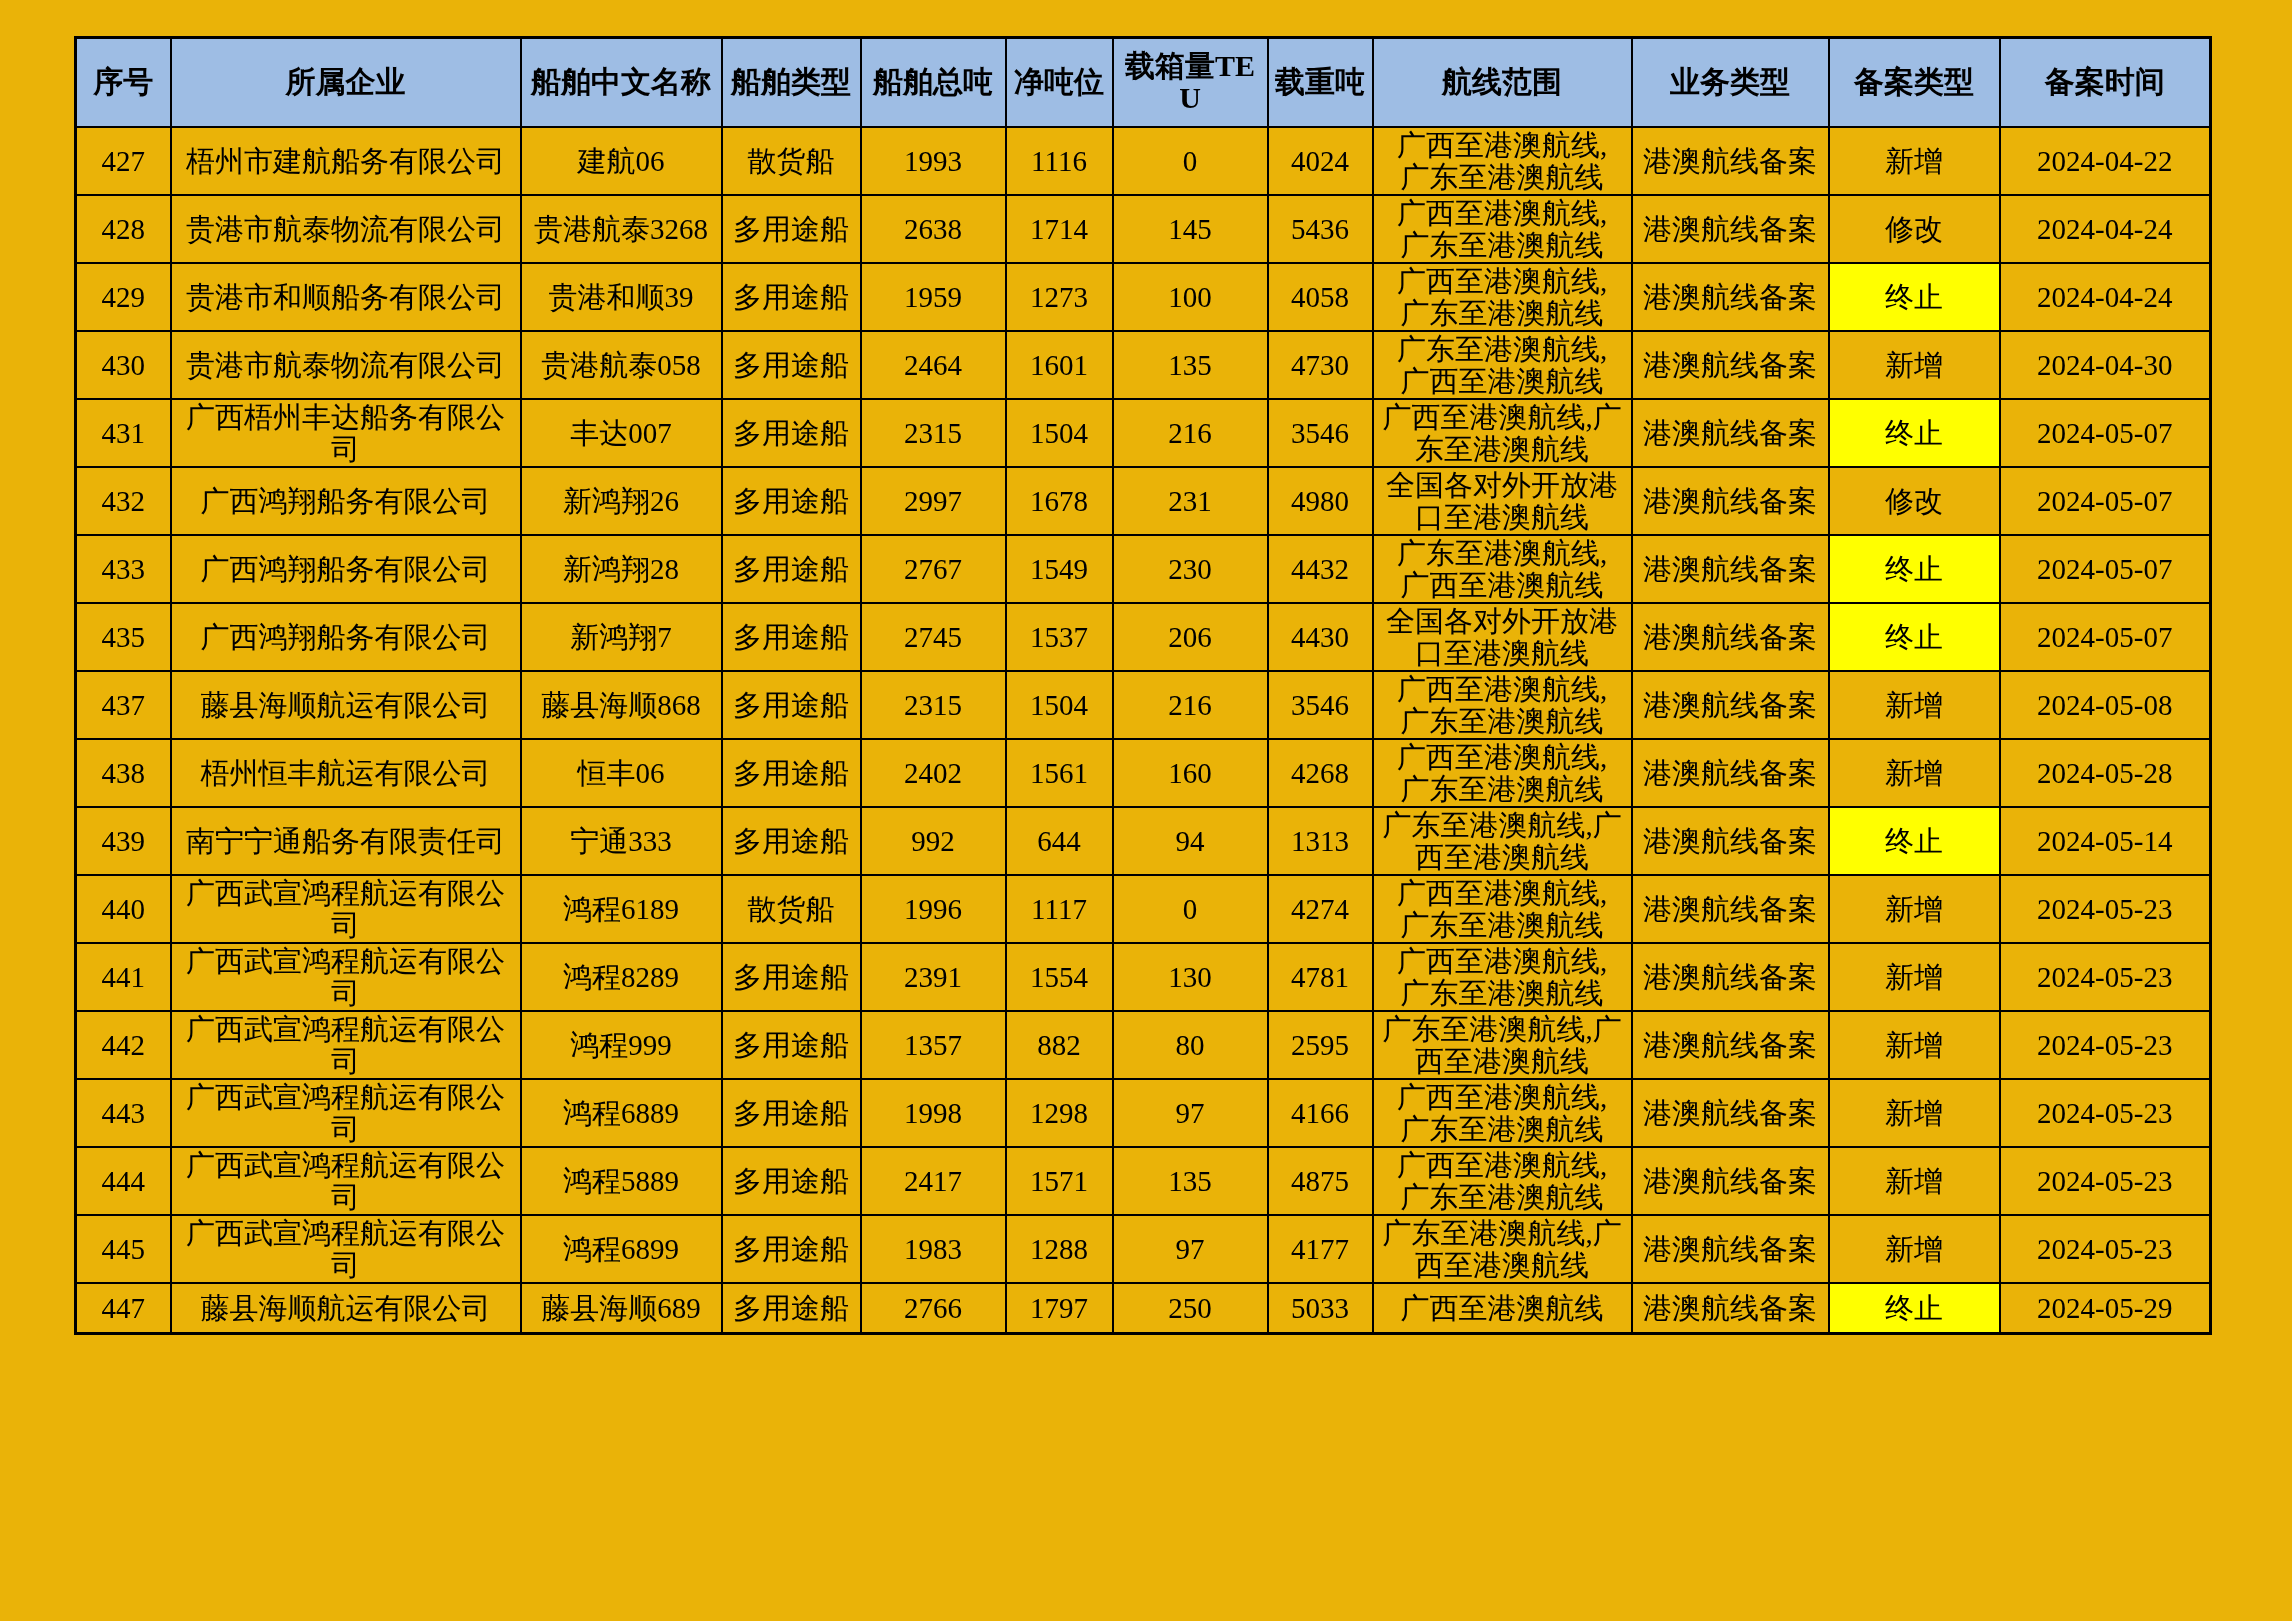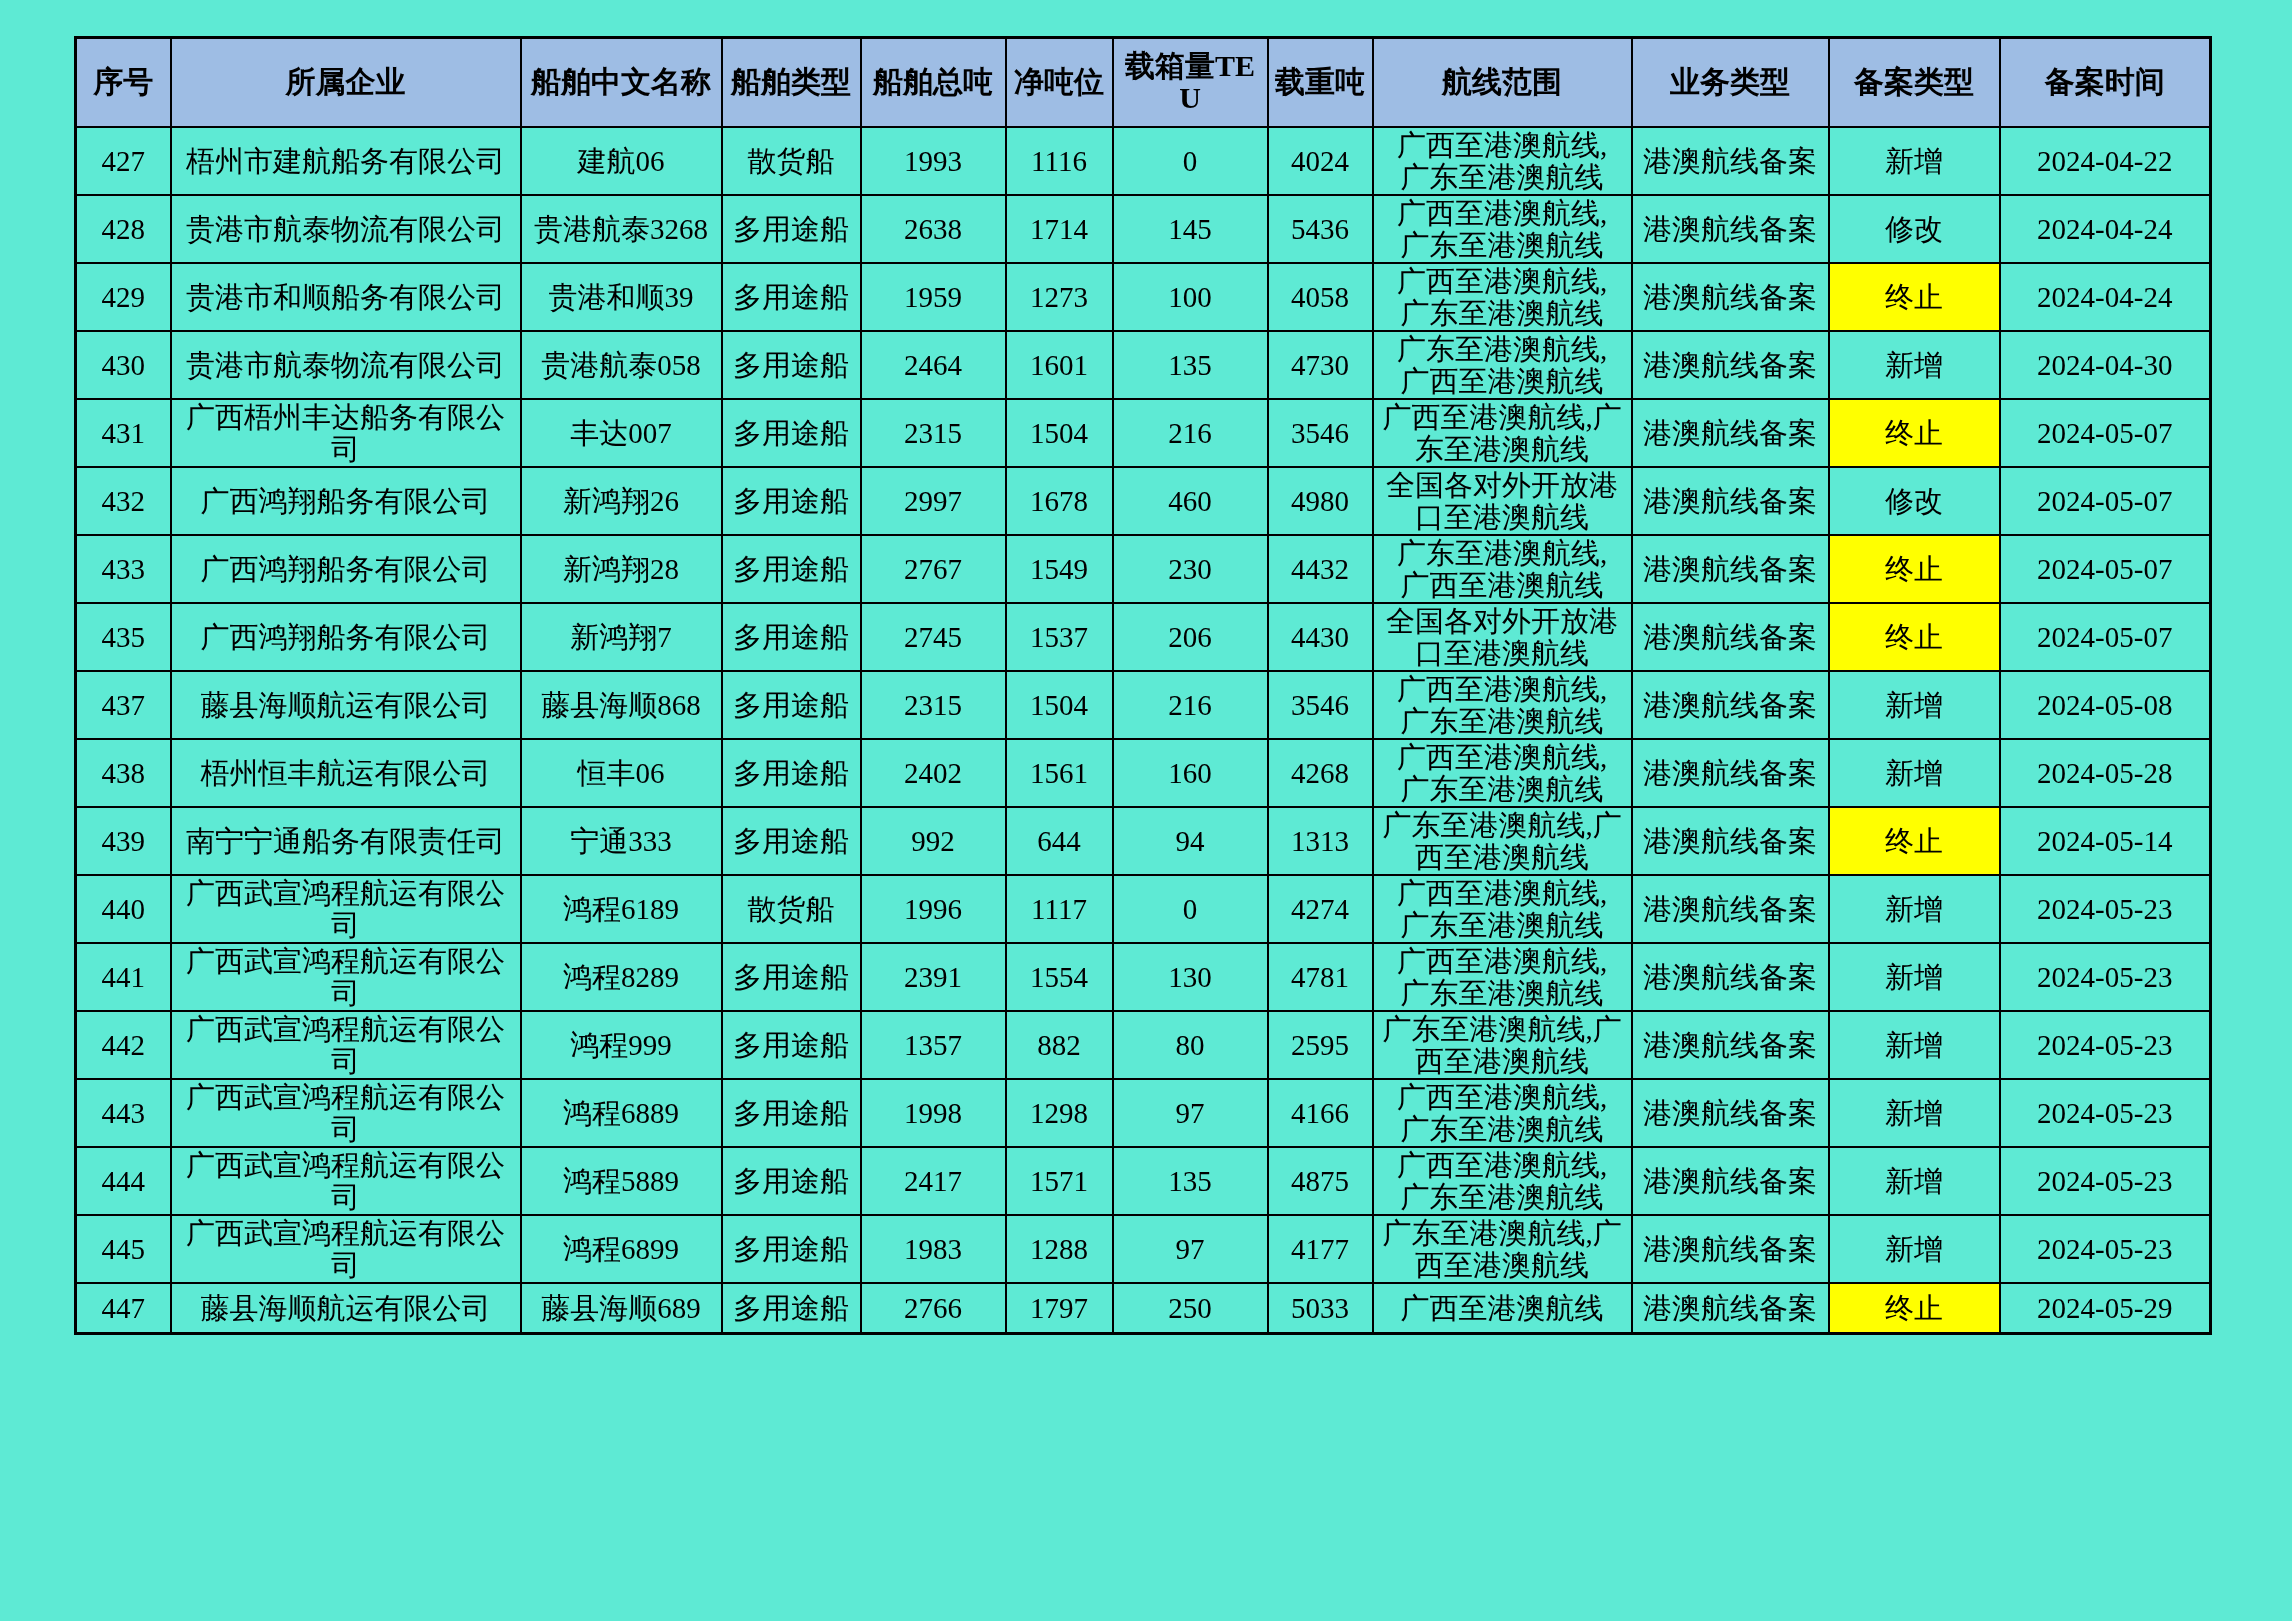--- a/index.html
+++ b/index.html
@@ -7,21 +7,21 @@
     padding: 0;
     background: #ffffff;
     width: 2293px;
     height: 1621px;
     overflow: hidden;
   }
   .page {
     position: relative;
     width: 2293px;
     height: 1621px;
-    background: #5eead4;
+    background: #eab308;
   }
   table.ship-table {
     position: absolute;
     left: 74px;
     top: 36px;
     width: 2134px;
     border-collapse: collapse;
     table-layout: fixed;
     border: 3.9px solid var(--border-color, #000);
     font-family: "Liberation Serif", "DejaVu Serif", serif;
@@ -172,21 +172,21 @@
           <td class="hl">终止</td>
           <td>2024-05-07</td>
         </tr>
         <tr>
           <td>432</td>
           <td>广西鸿翔船务有限公司</td>
           <td>新鸿翔26</td>
           <td>多用途船</td>
           <td>2997</td>
           <td>1678</td>
-          <td>460</td>
+          <td>231</td>
           <td>4980</td>
           <td class="route">全国各对外开放港
 口至港澳航线</td>
           <td>港澳航线备案</td>
           <td>修改</td>
           <td>2024-05-07</td>
         </tr>
         <tr>
           <td>433</td>
           <td>广西鸿翔船务有限公司</td>

